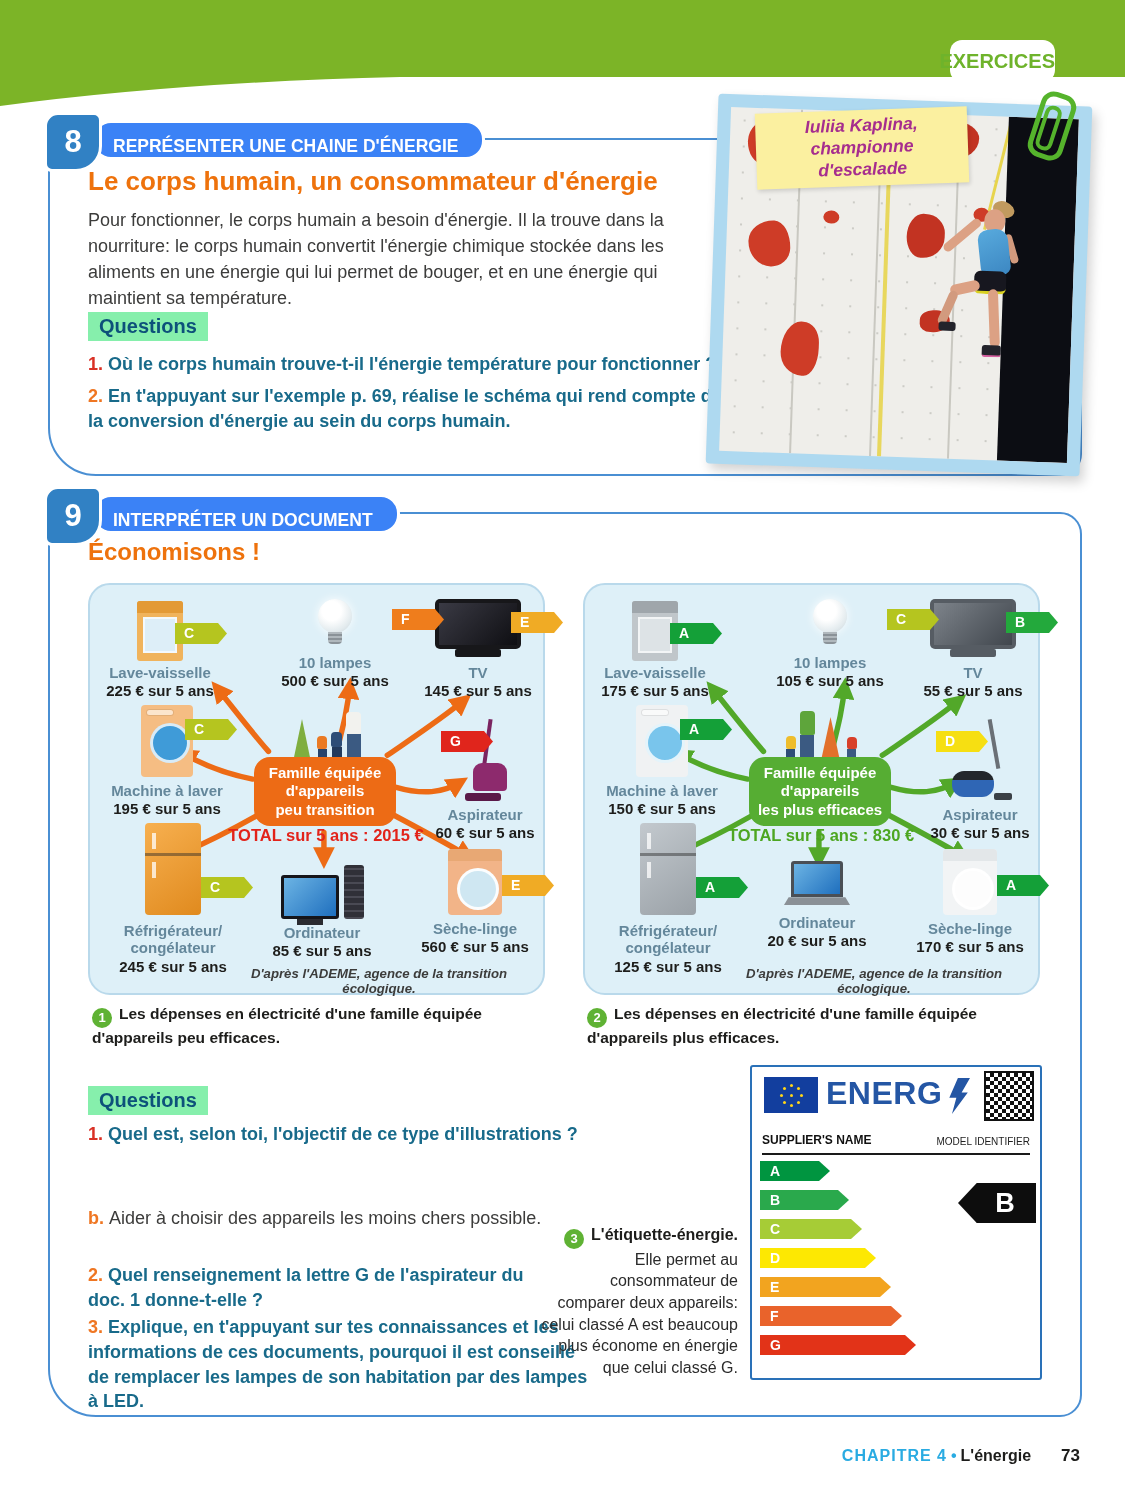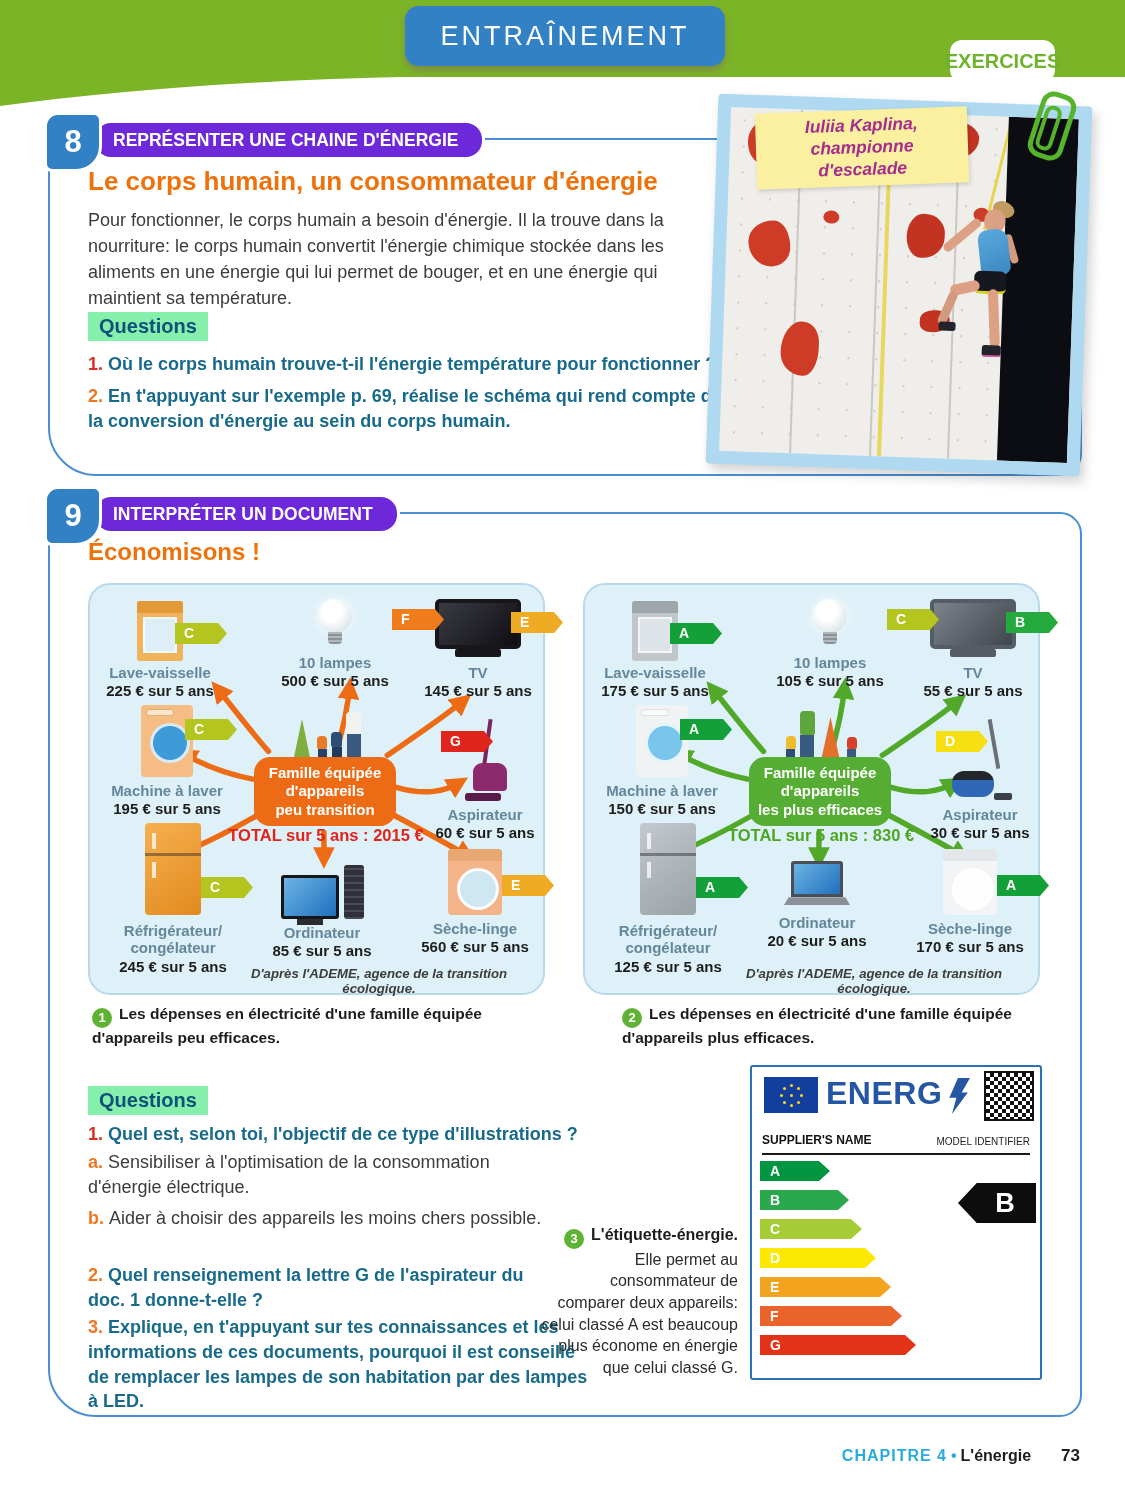--- a/index.html
+++ b/index.html
@@ -5,30 +5,30 @@
   html,body{margin:0;padding:0;background:#fff;}
   .page{position:relative;width:1125px;height:1500px;background:#fff;overflow:hidden;
         font-family:"Liberation Sans",sans-serif;color:#3c3c3b;}
 
   
   .band{position:absolute;left:0;top:0;}
   .banner{position:absolute;left:405px;top:6px;width:320px;height:60px;background:#3181c4;
           border-radius:14px;color:#fff;font-size:27px;letter-spacing:3px;font-weight:400;
           display:flex;align-items:center;justify-content:center;box-shadow:0 4px 7px rgba(120,60,140,.35);}
   .corner-tab{position:absolute;left:950px;top:40px;width:105px;height:42px;background:#fff;border-radius:12px;
-          color:#6eb32b;font-weight:800;font-size:20px;display:flex;align-items:center;justify-content:center;}
+          color:#6eb32b;font-weight:800;font-size:20px;display:flex;align-items:center;justify-content:flex-end;}
 
   
   .exbox{position:absolute;left:48px;width:1030px;border:2.5px solid #4a8fd3;background:#fff;
          border-radius:22px 22px 22px 48px;}
   .exnum{position:absolute;left:44px;width:52px;height:54px;background:#3181c4;border:3px solid #fff;
          border-radius:14px 8px 26px 8px;color:#fff;font-size:31px;font-weight:700;
          display:flex;align-items:center;justify-content:center;z-index:3;}
-  .expill{position:absolute;height:34px;background:#6d28d9;border:3px solid #fff;border-radius:19px;
-          color:#fff;font-weight:700;font-size:17.5px;display:flex;align-items:center;
+  .expill{position:absolute;height:34px;background:#3b82f6;border:3px solid #fff;border-radius:19px;
+          color:#fff;font-weight:700;font-size:17.5px;display:flex;align-items:flex-end;
           padding:0 24px 0 18px;z-index:2;white-space:nowrap;}
   .extitle{position:absolute;color:#ee720c;font-weight:800;}
   .qbadge{position:absolute;background:#86efac;color:#0d517a;font-weight:800;font-size:20px;
           padding:3px 11px;z-index:1;}
   .q{position:absolute;font-size:18px;line-height:1.38;color:#186a8a;font-weight:600;}
   .qnum{font-weight:800;margin-right:5px;}
   .qnum.red{color:#d93025}.qnum.org{color:#ef7622}
   .choice{color:#3c3c3b;font-weight:500;}
   .bodytext{position:absolute;font-size:18px;line-height:1.45;color:#3c3c3b;font-weight:500;}
 
@@ -220,23 +220,20 @@
   .f-page{color:#1d1d1b;font-weight:700;margin-left:30px;font-size:17px;}
 </style>
 </head>
 <body>
 
 <div class="page">
 
   <svg class="band" width="1125" height="112">
     <path d="M0,0 H1125 V77 H400 Q180,82 0,106 Z" fill="#7cb427"></path>
   </svg>
-  <div class="banner">
-    <span>ENTRAÎNEMENT</span>
-  </div>
   <div class="corner-tab">
     <span>EXERCICES</span>
   </div>
 
   <div class="exbox" style="top:138px;height:334px;"></div>
   <div class="exnum" style="top:112px;">
     <span>8</span>
   </div>
   <div class="expill" style="left:92px;top:120px;">
     <span>REPRÉSENTER UNE CHAINE D'ÉNERGIE</span>
@@ -544,30 +541,27 @@
       <span style="display:block">d'appareils</span>
       <span style="display:block">les plus efficaces</span>
     </div>
     <div class="total">TOTAL sur 5 ans : 830 €</div>
     <div class="source">D'après l'ADEME, agence de la transition écologique.</div>
   </div>
 
   <div class="doccap" style="left:92px;top:1004px;">
     <span class="gnum">1</span><span>Les dépenses en électricité d'une famille équipée d'appareils peu efficaces.</span>
   </div>
-  <div class="doccap" style="left:622px;top:1004px;">
+  <div class="doccap" style="left:587px;top:1004px;">
     <span class="gnum">2</span><span>Les dépenses en électricité d'une famille équipée d'appareils plus efficaces.</span>
   </div>
 
   <div class="qbadge" style="left:88px;top:1086px;">Questions</div>
   <div class="q" style="left:88px;top:1122px;width:505px;">
     <span class="qnum red">1.</span><span>Quel est, selon toi, l'objectif de ce type d'illustrations ?</span>
-  </div>
-  <div class="q choice" style="left:88px;top:1150px;width:468px;">
-    <span class="qnum org">a.</span><span>Sensibiliser à l'optimisation de la consommation d'énergie électrique.</span>
   </div>
   <div class="q choice" style="left:88px;top:1206px;width:505px;">
     <span class="qnum org">b.</span><span>Aider à choisir des appareils les moins chers possible.</span>
   </div>
   <div class="q" style="left:88px;top:1263px;width:470px;">
     <span class="qnum org">2.</span><span>Quel renseignement la lettre G de l'aspirateur du doc. 1 donne-t-elle ?</span>
   </div>
   <div class="q" style="left:88px;top:1315px;width:512px;">
     <span class="qnum org">3.</span><span>Explique, en t'appuyant sur tes connaissances et les informations de ces documents, pourquoi il est conseillé de remplacer les lampes de son habitation par des lampes à LED.</span>
   </div>

